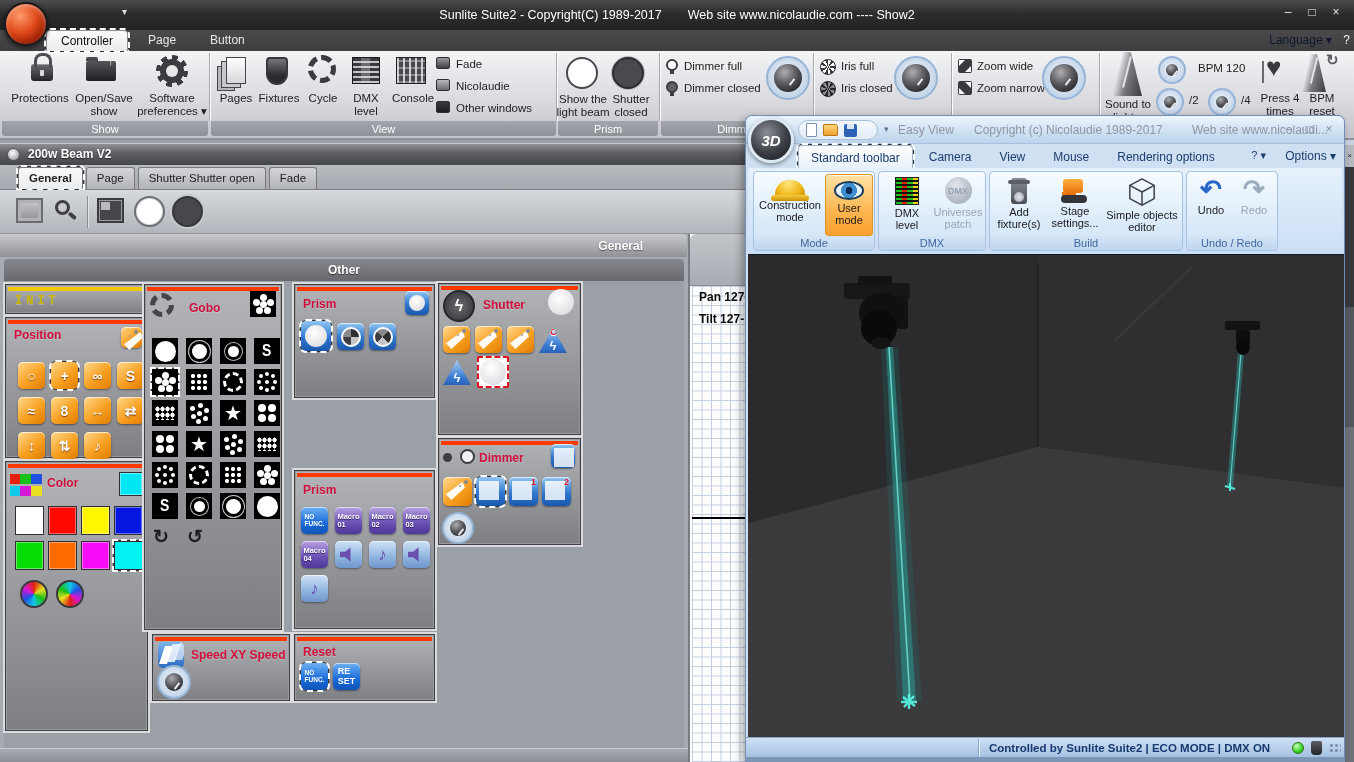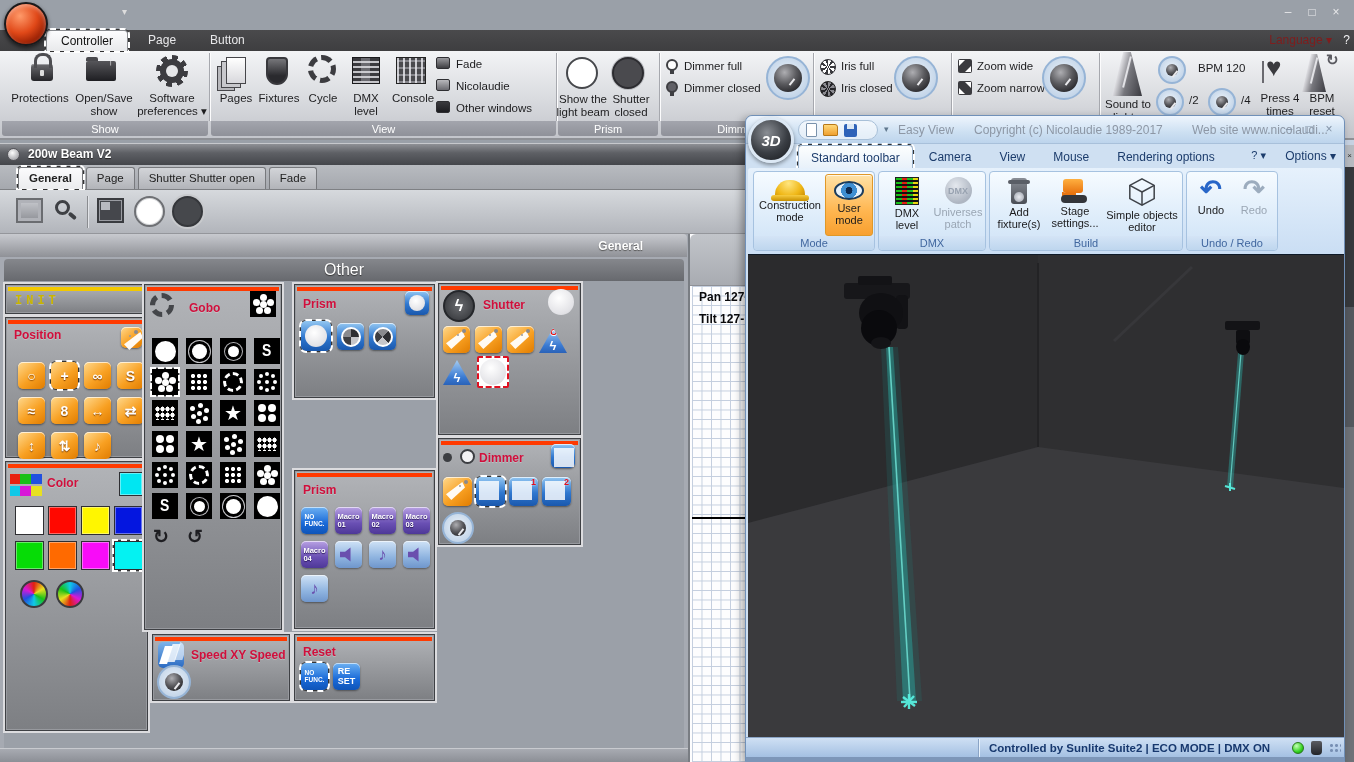--- a/index.html
+++ b/index.html
@@ -10,21 +10,21 @@
 .titlebar{position:absolute;left:0;top:0;width:1354px;height:30px;background:linear-gradient(#4c4c4e,#2c2c2e 45%,#232325);z-index:5}
 .orb{position:absolute;left:4px;top:2px;width:44px;height:44px;border-radius:50%;background:radial-gradient(circle at 35% 30%,#ff9a6a,#e04818 45%,#8a1800 80%,#4a0c00);border:2px solid #1a1a1c;box-shadow:inset 0 2px 4px rgba(255,255,255,.45),0 2px 4px rgba(0,0,0,.6);z-index:40}
 .pin{position:absolute;left:122px;top:6px;color:#ddd;font-size:10px;z-index:6}
 .title-text{position:absolute;left:0;top:0;width:100%;height:30px;display:flex;align-items:center;justify-content:center;gap:26px;color:#fff;font-size:12.5px;z-index:5}
 .winctl{position:absolute;top:5px;color:#e8e8ea;font-size:12px;width:20px;text-align:center;z-index:6;cursor:default}
 
 .tabrow{position:absolute;left:0;top:30px;width:1354px;height:21px;background:linear-gradient(#4a4a4c,#3e3e40);z-index:4}
 .app-tabs{position:absolute;left:46px;top:30px;height:21px;display:flex;gap:6px;z-index:6}
 .app-tab{padding:3px 14px 2px;font-size:12px;color:#e8e8ea;border-radius:4px 4px 0 0}
 .app-tab.sel{background:linear-gradient(#fdfdfe,#e8e9eb);color:#111;border:1px solid #8a8c90;border-bottom:none;box-shadow:0 0 0 1px #fff inset}
-.lang{position:absolute;right:22px;top:33px;color:#7f1d1d;font-size:12px;z-index:6}
+.lang{position:absolute;right:22px;top:33px;color:#0f172a;font-size:12px;z-index:6}
 .helpq{position:absolute;right:4px;top:33px;color:#f0f0f2;font-size:12px;z-index:6}
 
 .ribbon{position:absolute;left:0;top:51px;width:1354px;height:89px;background:linear-gradient(#f3f4f6,#d9dbdf 55%,#c3c5cb);border-bottom:2px solid #8f9196;z-index:3}
 .rsep{position:absolute;top:2px;width:1px;height:68px;background:#a6a8ae;box-shadow:1px 0 0 #fcfcfd}
 .rlabel{position:absolute;height:15px;bottom:2px;background:linear-gradient(#a3a5ad,#8f9199);color:#fff;font-size:11px;display:flex;align-items:center;justify-content:center;border-radius:0 0 3px 3px}
 .rtext{position:absolute;font-size:11.5px;color:#1d1d1f}
 .knob{border-radius:50%;background:radial-gradient(circle at 50% 45%,#eef4fa,#c2d4e8 75%,#aac0da);border:2px solid #96b4d6;position:relative}
 .knob::after{content:"";position:absolute;inset:6px;border-radius:50%;background:radial-gradient(circle at 38% 30%,#aeaeb2,#5a5a5e 45%,#29292d 80%)}
 .knob::before{content:"";position:absolute;left:58%;top:50%;width:2px;height:8px;background:#e9e9ec;transform:rotate(38deg);z-index:2}
 
@@ -68,21 +68,21 @@
 .bw-toolbar{position:absolute;left:0;top:47px;width:745px;height:44px;background:linear-gradient(#d6d9dd,#b2b5bb);border-bottom:1px solid #94969b}
 .tb-win{position:absolute;left:16px;top:8px;width:27px;height:25px;background:linear-gradient(#c8cacf,#8e9096);border:2px solid #6a6c70;box-shadow:inset 0 0 0 3px #b0b2b8}
 .tb-mag{position:absolute;left:55px;top:10px;width:15px;height:15px;border:3px solid #3e4044;border-radius:50%}
 .tb-mag::after{content:"";position:absolute;left:10px;top:11px;width:9px;height:3.5px;background:#3e4044;transform:rotate(40deg);border-radius:2px}
 .tb-sep{position:absolute;left:87px;top:6px;width:1px;height:32px;background:#8a8c90;box-shadow:1px 0 0 #e2e4e8}
 .tb-grid{position:absolute;left:97px;top:8px;width:27px;height:25px;background:#45474c;border:2px solid #3a3c40;box-shadow:inset 0 0 0 1px #9a9ca2}
 .tb-grid::after{content:"";position:absolute;left:2px;top:2px;width:9px;height:8px;background:#b8bac0}
 .tb-c1{position:absolute;left:134px;top:6px;width:31px;height:31px;border-radius:50%;background:#fff;border:2px solid #6e7074;box-shadow:0 0 0 1px #d8dadc inset}
 .tb-c2{position:absolute;left:172px;top:6px;width:31px;height:31px;border-radius:50%;background:#46484c;border:2px solid #35373b;box-shadow:0 0 0 2px #c8cacd}
 .bw-general{position:absolute;left:0;top:91px;width:687px;height:23px;background:linear-gradient(#c8cacf,#8f9197);display:flex;align-items:center;justify-content:flex-end;padding-right:44px;color:#fff;font-weight:bold;font-size:12px;text-shadow:0 1px 1px #555;border-radius:0 4px 0 0}
-.bw-other{position:absolute;left:4px;top:116px;width:680px;height:22px;background:linear-gradient(#85878c,#67696e);border-radius:4px 4px 0 0;display:flex;align-items:center;justify-content:center;color:#fff;font-weight:normal;font-size:16px;text-shadow:0 1px 1px #333}
+.bw-other{position:absolute;left:4px;top:116px;width:680px;height:22px;background:linear-gradient(#85878c,#67696e);border-radius:4px 4px 0 0;display:flex;align-items:center;justify-content:center;color:#fff;font-weight:bold;font-size:12px;text-shadow:0 1px 1px #333}
 .bw-body{position:absolute;left:4px;top:138px;width:680px;height:474px;background:#9ba0a8}
 .bw-foot{position:absolute;left:0;top:605px;width:745px;height:14px;background:linear-gradient(#aaadb4,#8c8f96);box-shadow:inset 0 1px 0 #c8cacf}
 
 .gbox{position:absolute;background:linear-gradient(#b2b4b8,#7d7f83);border:1px solid #3e4044;box-shadow:0 0 0 2px #dcdcdf,inset 0 0 0 1px #97999e}
 .gbox::before{content:"";position:absolute;top:2px;left:2px;right:2px;height:4px;background:#ff3a00}
 .gbox.yellow::before{background:#f2c800}
 .gtitle{position:absolute;font-weight:bold;font-size:12px;color:#d00f3c;text-shadow:0 1px 0 rgba(255,255,255,.25)}
 .gtitle.yel{color:#c8b400;font-family:"Liberation Mono",monospace;letter-spacing:4px}
 .obtn{width:27px;height:27px;border-radius:5px;background:linear-gradient(140deg,#ffd98e,#f8a022 55%,#e07c00);box-shadow:inset 0 1px 0 rgba(255,255,255,.7),0 1px 2px rgba(0,0,0,.45);display:flex;align-items:center;justify-content:center;color:#fff;font-weight:bold;font-size:14px;text-shadow:0 1px 1px #7a3c00;position:relative}
 .bbtn{width:27px;height:27px;border-radius:5px;background:linear-gradient(#93c7f2,#2f77cf 55%,#1a58ad);box-shadow:inset 0 1px 0 rgba(255,255,255,.7),0 1px 2px rgba(0,0,0,.45);display:flex;align-items:center;justify-content:center;position:relative}
@@ -179,20 +179,26 @@
 .led{position:absolute;left:546px;top:4px;width:12px;height:12px;border-radius:50%;background:radial-gradient(circle at 35% 30%,#c6ffb8,#36d422 60%,#0e8808);border:1px solid #2a7a1a}
 .sfix{position:absolute;left:565px;top:3px;width:11px;height:14px;background:linear-gradient(#5a5c62,#222428);border-radius:2px 2px 4px 4px}
 .grip{position:absolute;right:3px;top:5px;width:12px;height:11px;background-image:radial-gradient(#7890b4 1.3px,transparent 1.6px);background-size:5px 5px}
 .ev-bottom{position:absolute;left:0;top:641px;width:598px;height:6px;background:#7d96b8}
 </style>
 </head>
 <body>
 
 <div class="screen">
 
+  <div class="titlebar">
+    <div class="title-text">
+      <span>Sunlite Suite2 - Copyright(C) 1989-2017</span>
+      <span>Web site www.nicolaudie.com ---- Show2</span>
+    </div>
+  </div>
   <div class="orb"></div>
   <span class="pin">▾</span>
   <span class="winctl" style="right:56px">–</span>
   <span class="winctl" style="right:32px">□</span>
   <span class="winctl" style="right:8px">×</span>
 
   <div class="tabrow"></div>
   <div class="app-tabs">
 
   <span class="app-tab sel">Controller</span>

